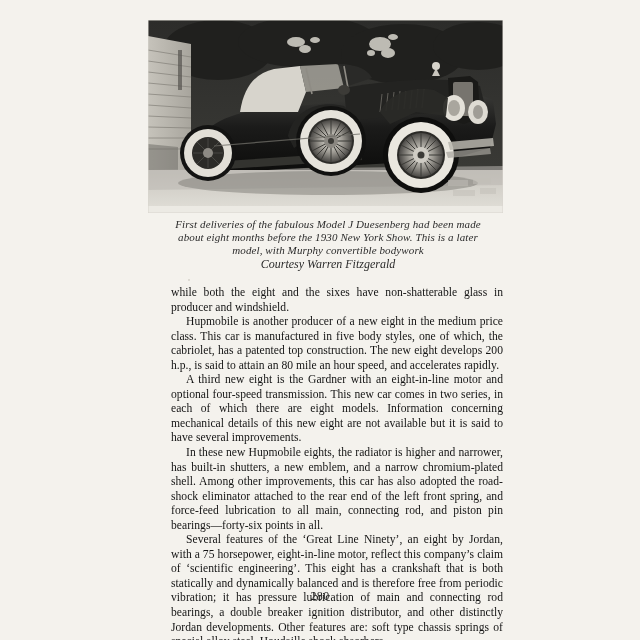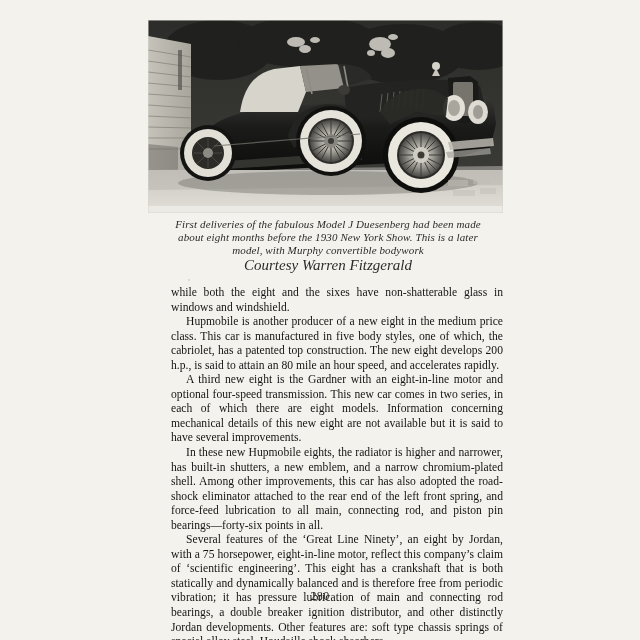--- a/index.html
+++ b/index.html
@@ -52,21 +52,21 @@
     letter-spacing: 0.01em;
     font-style: italic;
   }
   .credit {
     position: absolute;
     left: 168px;
     top: 257px;
     width: 320px;
     text-align: center;
     font-style: italic;
-    font-size: 15px;
+    font-size: 12px;
     color: #2b2b2b;
   }
 
   
   .body-col {
     position: absolute;
     left: 171px;
     top: 286px;
     width: 332px;
     font-size: 11.6px;
@@ -283,21 +283,21 @@
         <rect x="0" y="186" width="355" height="7" fill="#eceae4"></rect>
         <rect x="0" y="0" width="355" height="193" fill="none" stroke="#d8d5ce" stroke-width="1"></rect>
       </svg>
     </div>
   </div>
 
   <div class="caption">First deliveries of the fabulous Model J Duesenberg had been made about eight months before the 1930 New York Show. This is a later model, with Murphy convertible bodywork</div>
   <div class="credit">Courtesy Warren Fitzgerald</div>
 
   <div class="body-col">
-    <p>while both the eight and the sixes have non-shatterable glass in windows and windshield.</p>
+    <p>while both the eight and the sixes have non-shatterable glass in producer and windshield.</p>
     <p class="indent">Hupmobile is another producer of a new eight in the medium price class. This car is manufactured in five body styles, one of which, the cabriolet, has a patented top construction. The new eight develops 200 h.p., is said to attain an 80 mile an hour speed, and accelerates rapidly.</p>
     <p class="indent">A third new eight is the Gardner with an eight-in-line motor and optional four-speed transmission. This new car comes in two series, in each of which there are eight models. Information concerning mechanical details of this new eight are not available but it is said to have several improvements.</p>
     <p class="indent">In these new Hupmobile eights, the radiator is higher and narrower, has built-in shutters, a new emblem, and a narrow chromium-plated shell. Among other improvements, this car has also adopted the road-shock eliminator attached to the rear end of the left front spring, and force-feed lubrication to all main, connecting rod, and piston pin bearings—forty-six points in all.</p>
     <p class="indent">Several features of the ‘Great Line Ninety’, an eight by Jordan, with a 75 horsepower, eight-in-line motor, reflect this company’s claim of ‘scientific engineering’. This eight has a crankshaft that is both statically and dynamically balanced and is therefore free from periodic vibration; it has pressure lubrication of main and connecting rod bearings, a double breaker ignition distributor, and other distinctly Jordan developments. Other features are: soft type chassis springs of special alloy steel, Houdaille shock absorbers,</p>
   </div>
 
   <div class="folio">280</div>
 
   <span class="speck" style="left:188px; top:279px; width:2px; height:2px;"></span>
   <span class="speck" style="left:463px; top:237px; width:1px; height:1px;"></span>

